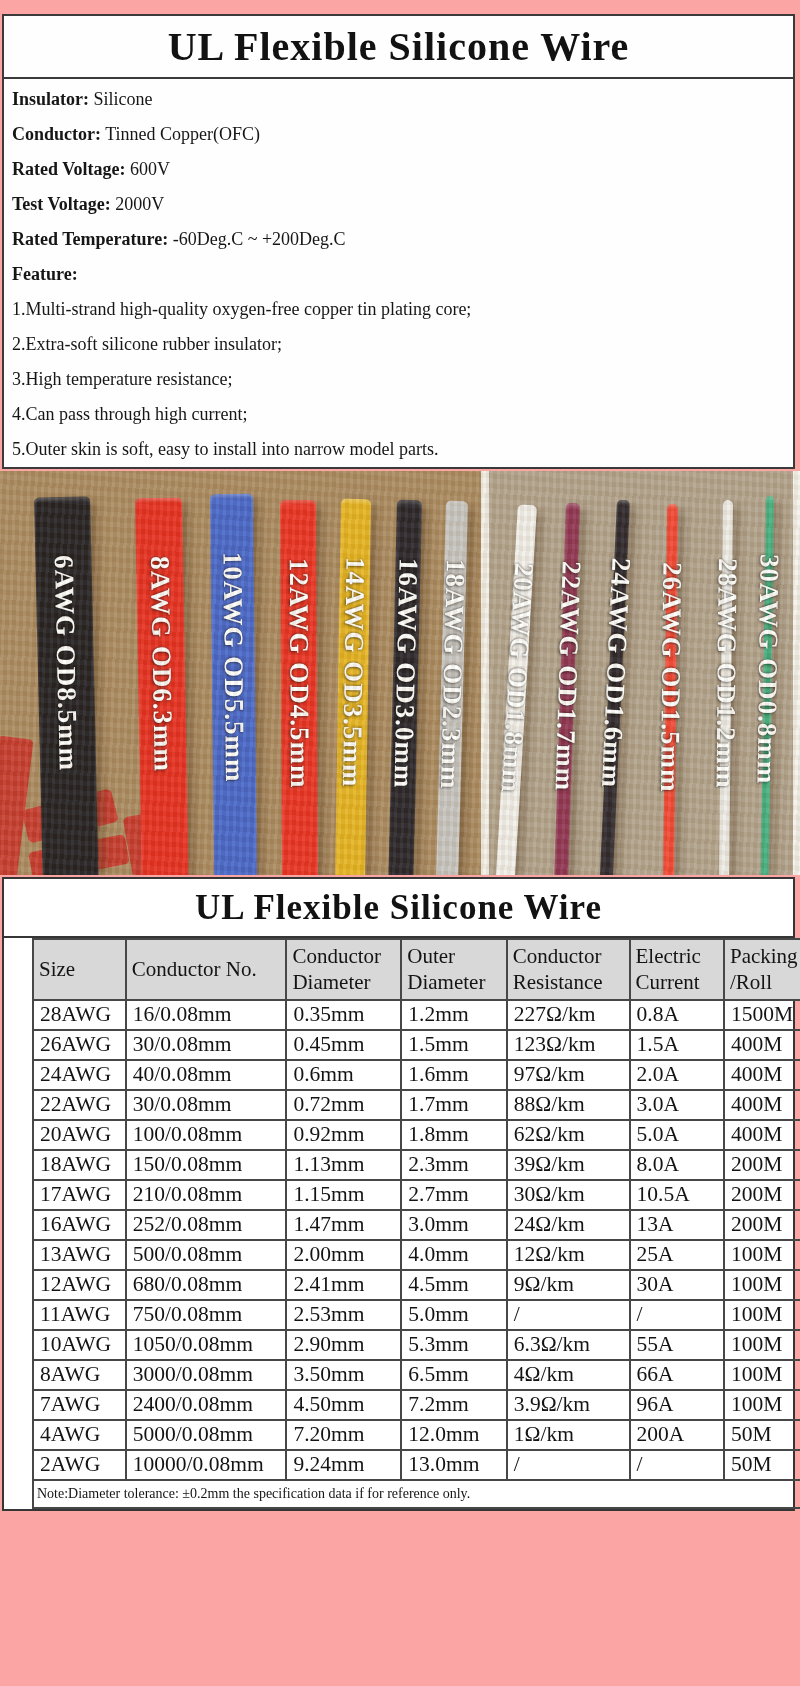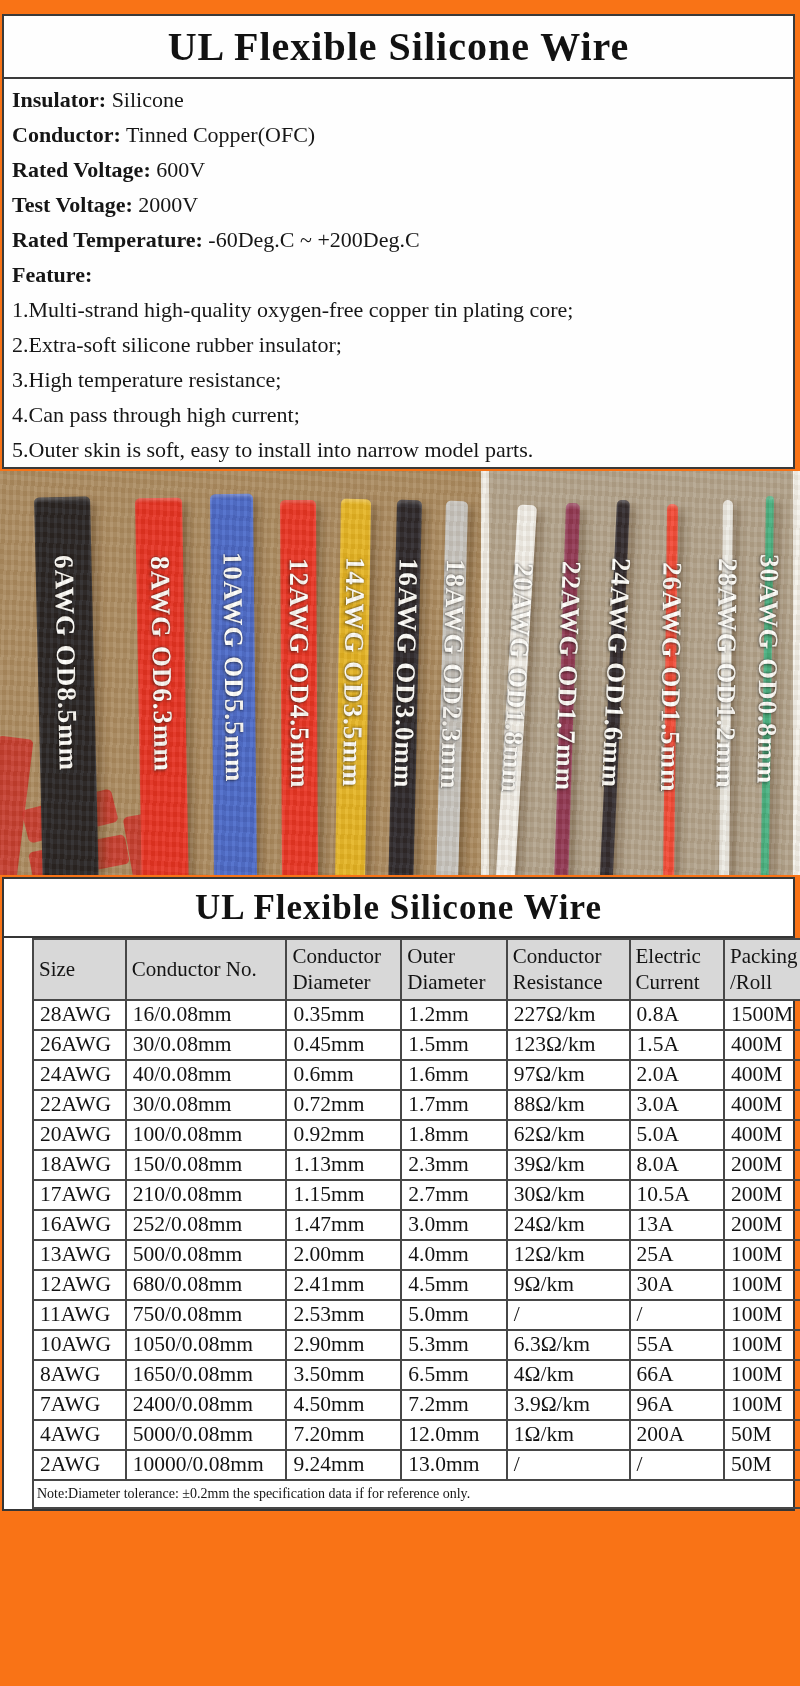--- a/index.html
+++ b/index.html
@@ -1,26 +1,26 @@
 <!DOCTYPE html>
 <html><head>
 <meta charset="utf-8">
 <style>
   * { box-sizing: border-box; margin: 0; padding: 0; }
   body { margin:0; background:#ffffff; font-family:"Liberation Serif", serif; }
-  .page { position:relative; width:800px; height:1686px; background:#f97316; overflow:hidden; }
+  .page { position:relative; width:800px; height:1686px; background:#fca5a5; overflow:hidden; }
 
   
   .spec-box { position:absolute; left:2px; top:14px; width:793px; height:455px;
               border:2px solid #3a3a3a; background:#fefefe; }
   .spec-title { height:63px; border-bottom:2px solid #3a3a3a; display:flex;
                 align-items:center; justify-content:center; font-size:40px;
                 color:#121212; letter-spacing:1px; font-weight:600; }
   .spec-list { padding:3px 6px 0 8px; }
-  .spec-line { height:35px; line-height:35px; font-size:22px; color:#161616; white-space:nowrap; }
+  .spec-line { height:35px; line-height:35px; font-size:18px; color:#161616; white-space:nowrap; }
   .spec-line b { font-weight:700; }
 
   
   .photo { position:absolute; left:0; top:471px; width:800px; height:404px;
            background:#aa8a5f; overflow:hidden; }
   .photo-right { position:absolute; left:489px; top:0; width:311px; height:404px;
                  background:#b1a28b; }
   .photo-texture { position:absolute; left:0; top:0; width:800px; height:404px; pointer-events:none;
        background:
         repeating-linear-gradient(92deg, rgba(255,255,255,.06) 0 3px, rgba(88,60,28,.06) 3px 7px),
@@ -279,21 +279,21 @@
             <td>10AWG</td>
             <td>1050/0.08mm</td>
             <td>2.90mm</td>
             <td>5.3mm</td>
             <td>6.3Ω/km</td>
             <td>55A</td>
             <td>100M</td>
           </tr>
           <tr>
             <td>8AWG</td>
-            <td>1650/0.08mm</td>
+            <td>3000/0.08mm</td>
             <td>3.50mm</td>
             <td>6.5mm</td>
             <td>4Ω/km</td>
             <td>66A</td>
             <td>100M</td>
           </tr>
           <tr>
             <td>7AWG</td>
             <td>2400/0.08mm</td>
             <td>4.50mm</td>

